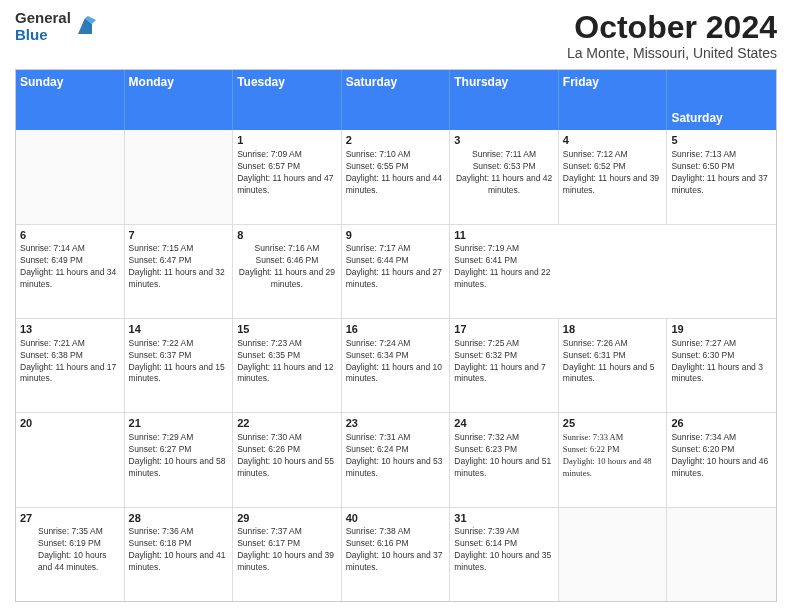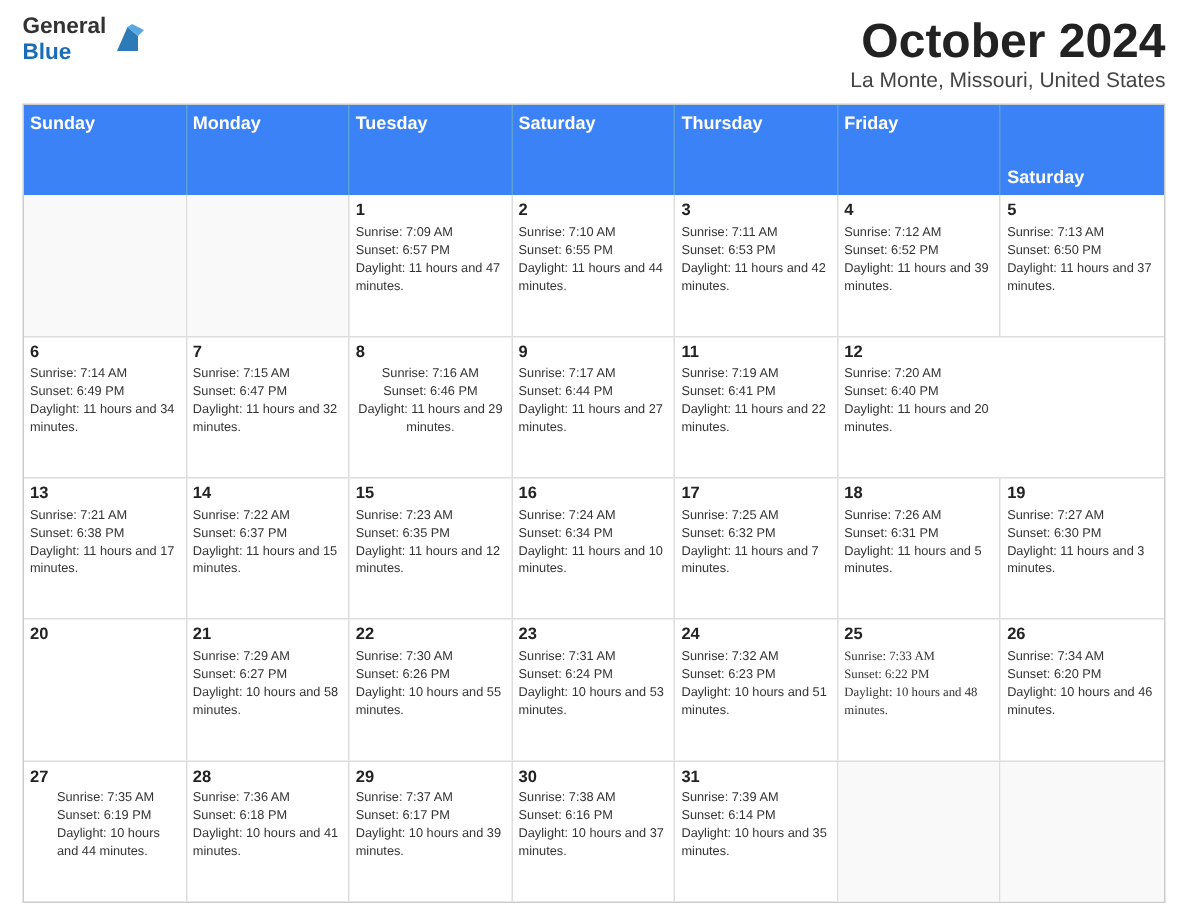--- a/index.html
+++ b/index.html
@@ -169,21 +169,21 @@
 Daylight: 11 hours and 47 minutes.</div>
           </div>
           <div class="cal-cell">
             <span class="day-num">2</span>
             <div class="cell-text" style="white-space: pre-line;">Sunrise: 7:10 AM
 Sunset: 6:55 PM
 Daylight: 11 hours and 44 minutes.</div>
           </div>
           <div class="cal-cell">
             <span class="day-num">3</span>
-            <div class="cell-text" style="white-space: pre-line;">Sunrise: 7:11 AM
+            <div class="cell-text" style="white-space: pre-line; text-align: center;">Sunrise: 7:11 AM
 Sunset: 6:53 PM
 Daylight: 11 hours and 42 minutes.</div>
           </div>
           <div class="cal-cell">
             <span class="day-num">4</span>
             <div class="cell-text" style="white-space: pre-line;">Sunrise: 7:12 AM
 Sunset: 6:52 PM
 Daylight: 11 hours and 39 minutes.</div>
           </div>
           <div class="cal-cell">
@@ -217,26 +217,20 @@
             <div class="cell-text" style="white-space: pre-line;">Sunrise: 7:17 AM
 Sunset: 6:44 PM
 Daylight: 11 hours and 27 minutes.</div>
           </div>
           <div class="cal-cell">
             <span class="day-num">11</span>
             <div class="cell-text" style="white-space: pre-line;">Sunrise: 7:19 AM
 Sunset: 6:41 PM
 Daylight: 11 hours and 22 minutes.</div>
           </div>
-          <div class="cal-cell">
-            <span class="day-num">12</span>
-            <div class="cell-text" style="white-space: pre-line;">Sunrise: 7:20 AM
-Sunset: 6:40 PM
-Daylight: 11 hours and 20 minutes.</div>
-          </div>
         </div>
         <div class="cal-row">
           <div class="cal-cell">
             <span class="day-num">13</span>
             <div class="cell-text" style="white-space: pre-line;">Sunrise: 7:21 AM
 Sunset: 6:38 PM
 Daylight: 11 hours and 17 minutes.</div>
           </div>
           <div class="cal-cell">
             <span class="day-num">14</span>
@@ -329,21 +323,21 @@
 Sunset: 6:18 PM
 Daylight: 10 hours and 41 minutes.</div>
           </div>
           <div class="cal-cell">
             <span class="day-num">29</span>
             <div class="cell-text" style="white-space: pre-line;">Sunrise: 7:37 AM
 Sunset: 6:17 PM
 Daylight: 10 hours and 39 minutes.</div>
           </div>
           <div class="cal-cell">
-            <span class="day-num">30</span>
+            <span class="day-num">40</span>
             <div class="cell-text" style="white-space: pre-line;">Sunrise: 7:38 AM
 Sunset: 6:16 PM
 Daylight: 10 hours and 37 minutes.</div>
           </div>
           <div class="cal-cell">
             <span class="day-num">31</span>
             <div class="cell-text" style="white-space: pre-line;">Sunrise: 7:39 AM
 Sunset: 6:14 PM
 Daylight: 10 hours and 35 minutes.</div>
           </div>

